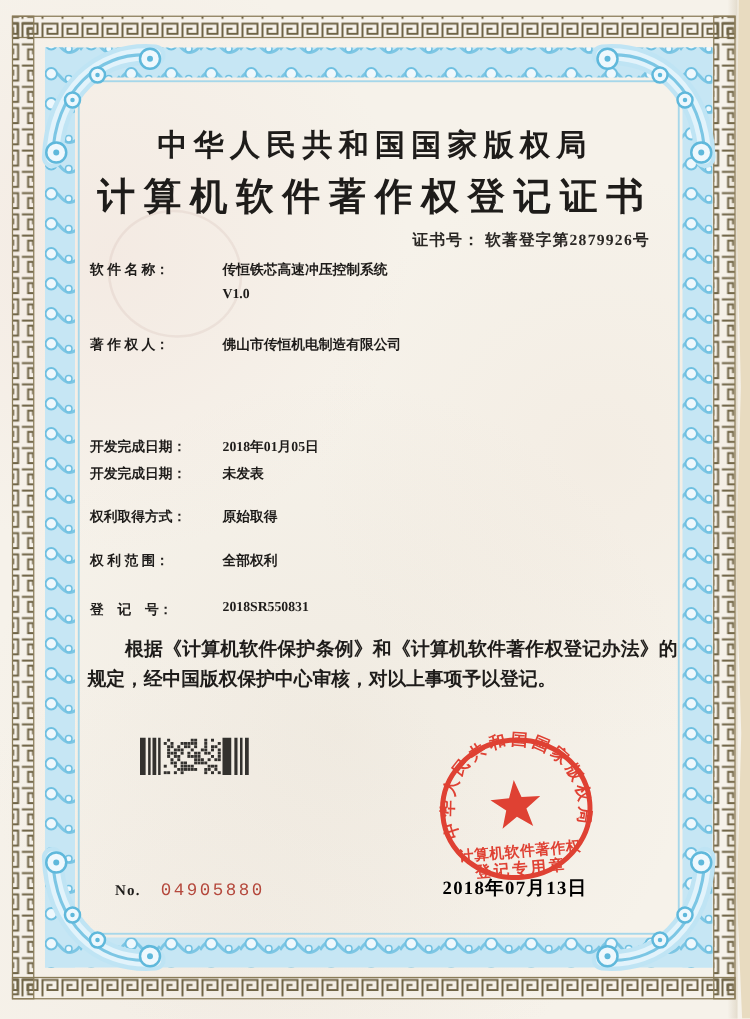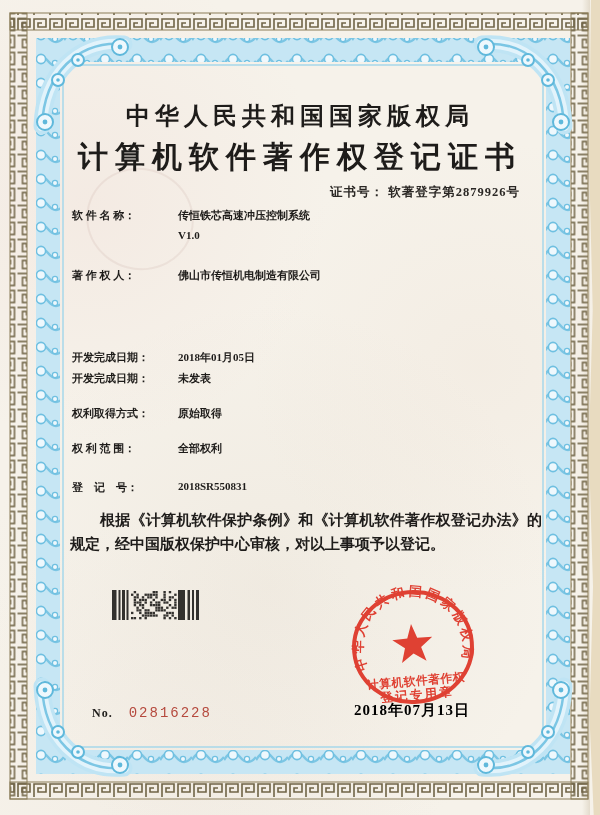--- a/index.html
+++ b/index.html
@@ -300,17 +300,17 @@
     <path class="seal-star" d="M66,39 L71,53.1 L86,53.5 L74.1,62.6 L78.3,77 L66,68.5 L53.7,77 L57.9,62.6 L46,53.5 L61,53.1 Z"></path>
     <text class="seal-line1" x="66" y="100">计算机软件著作权</text>
     <text class="seal-line2" x="66" y="114">登记专用章</text>
   </g>
 </svg>
 
 <div class="abs issue-date">2018年07月13日</div>
 
 <div class="abs serial">
   <span class="serial-label">No.</span>
-  <span class="serial-number">02816228</span>
+  <span class="serial-number">04905880</span>
 </div>
 
 <div class="abs edge-shade"></div>
 <div class="abs torn-edge"></div>
 
 </body></html>

